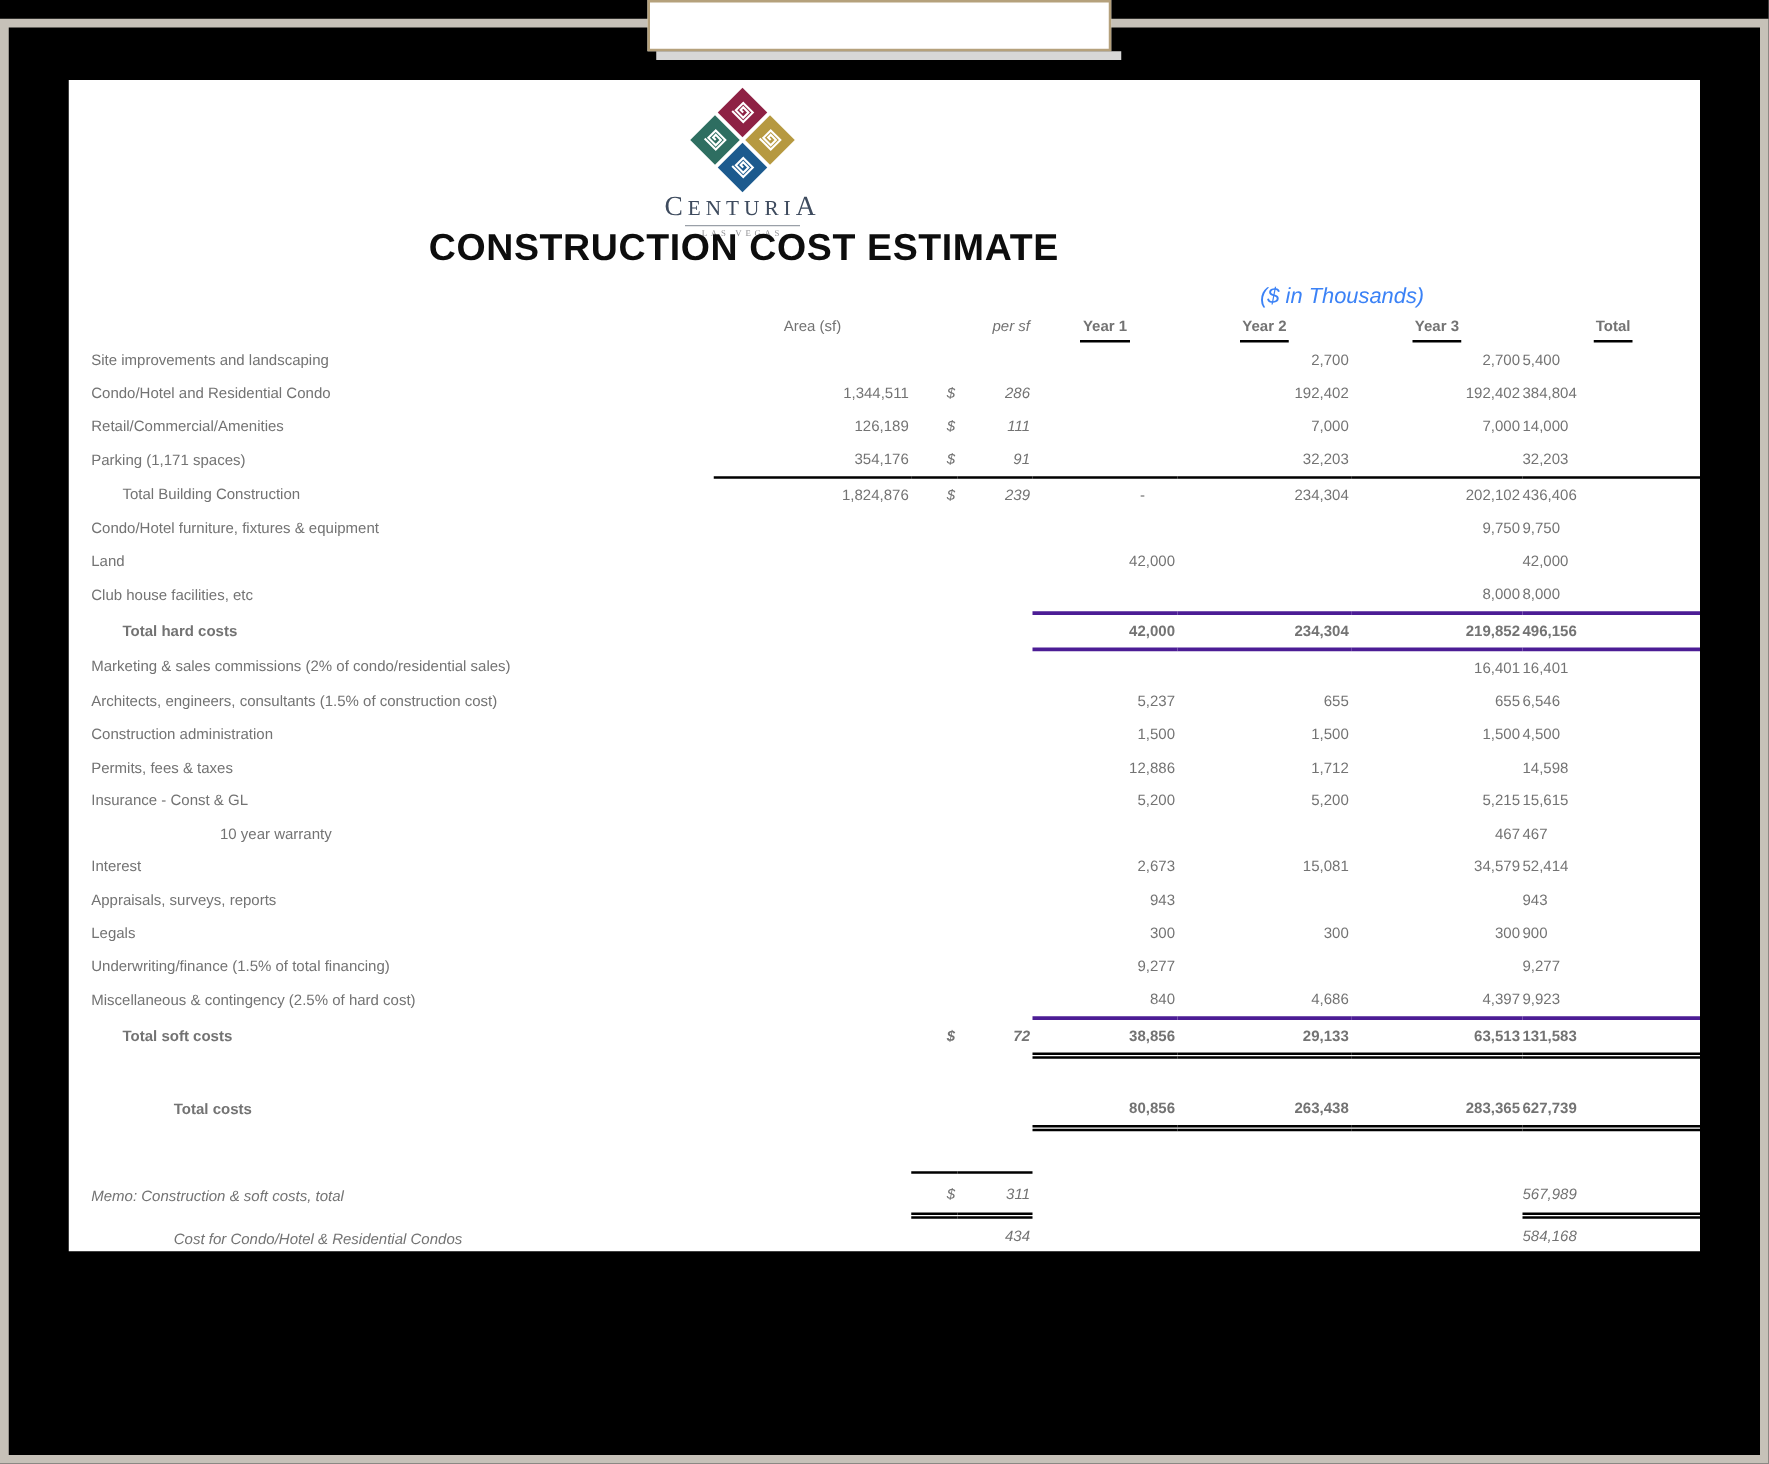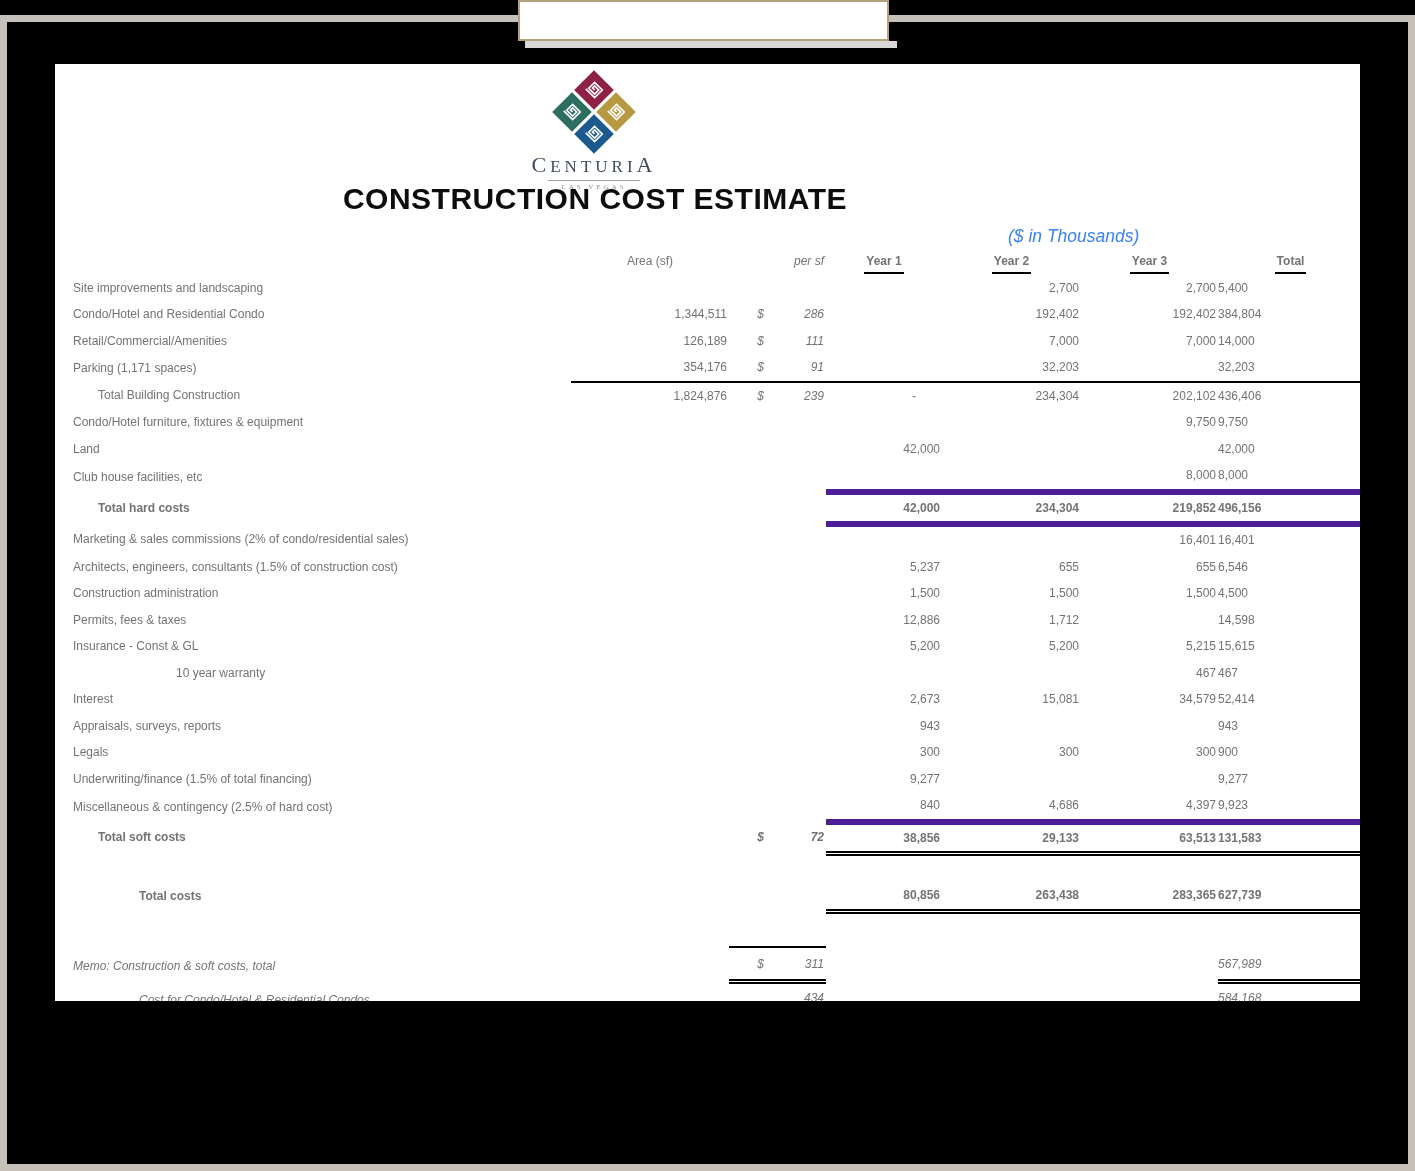--- a/index.html
+++ b/index.html
@@ -68,21 +68,21 @@
   tr.hdr td.h-persf{font-weight:normal;font-style:italic;text-align:right;padding-right:2px;}
   tr.hdr .und{display:inline-block;border-bottom:2px solid #000;padding:0 2px 0px 2px;line-height:22px;}
   tr.ind1 td.lbl{padding-left:32px;}
   tr.ind2 td.lbl{padding-left:73px;}
   tr.ind3 td.lbl{padding-left:110px;}
   tr.bold td{font-weight:bold;}
   tr.italic td{font-style:italic;}
   td.dash{padding-right:26px;}
   
   tr.u-at td:nth-child(n+2){border-bottom:2px solid #000;}
-  tr.u-yt td:nth-child(n+5){border-bottom:6px solid #4c1d95;}
+  tr.u-yt td:nth-child(n+5){border-bottom:3px solid #4c1d95;}
   tr.uu-yt td:nth-child(n+5){border-bottom:5px double #000;}
   tr.memo1 td:nth-child(3),tr.memo1 td:nth-child(4){border-top:2px solid #000;border-bottom:5px double #000;}
   tr.memo1 td:nth-child(8){border-bottom:5px double #000;}
   tr.memo2 td:nth-child(3),tr.memo2 td:nth-child(4){border-bottom:5px double #000;}
   tr.memo2 td:nth-child(8){border-bottom:5px double #000;}
   tr.memo1 td,tr.memo2 td{height:29px;line-height:29px;vertical-align:bottom;}
   tr.memo1 td{height:31px;}
   tr.sp td{height:26px;}
   tr.sp2 td{height:32px;}
 </style>

